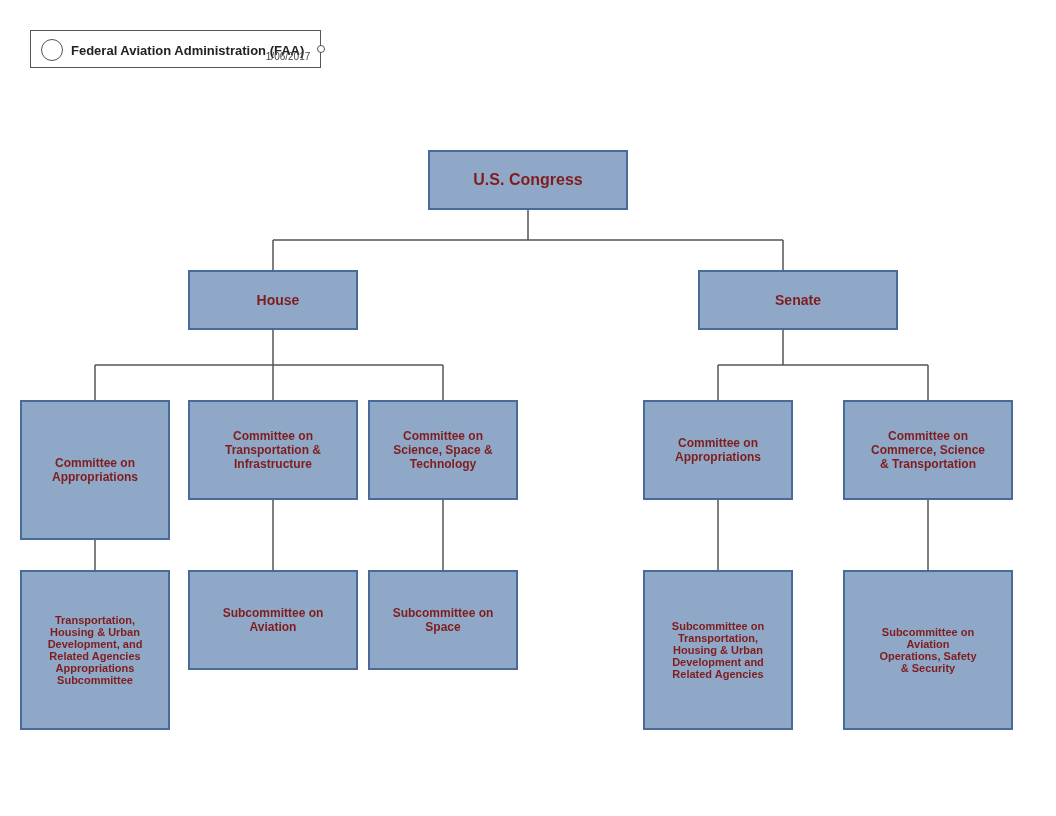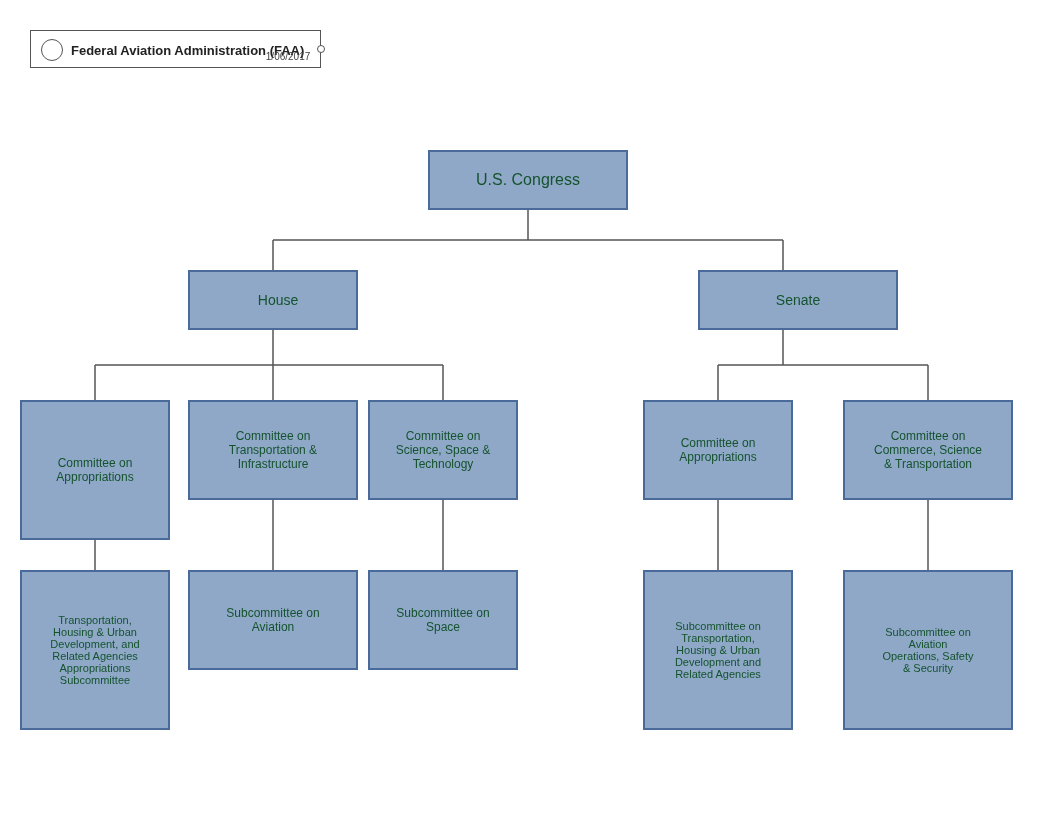--- a/index.html
+++ b/index.html
@@ -65,23 +65,23 @@
     }
 
     
     .node {
       background: #8fa8c8;
       border: 2px solid #4a6a9a;
       display: flex;
       align-items: center;
       justify-content: center;
       text-align: center;
-      font-weight: normal;
+      font-weight: bold;
       font-size: 12px;
-      color: #14532d;
+      color: #7f1d1d;
       position: absolute;
     }
 
     
     .lines-svg {
       position: absolute;
       top: 0;
       left: 0;
       width: 1056px;
       height: 680px;

